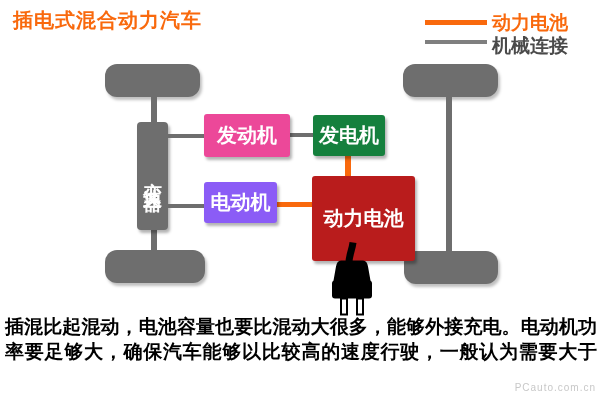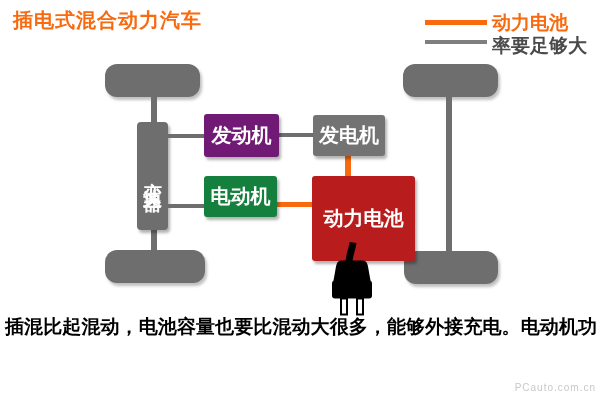--- a/index.html
+++ b/index.html
@@ -24,23 +24,23 @@
   .axle-left-top{left:151px;top:95px;width:6px;height:29px;}
   .axle-left-bottom{left:151px;top:228px;width:6px;height:24px;}
   .axle-right{left:446px;top:95px;width:6px;height:158px;}
 
   .gearbox{left:137px;top:122px;width:31px;height:108px;background:#6E6E6E;border-radius:4px;
     box-shadow:2px 3px 3px rgba(0,0,0,0.3);display:flex;align-items:center;justify-content:center;}
   .gearbox span{writing-mode:vertical-rl;text-orientation:upright;color:#fff;font-size:19px;font-weight:600;letter-spacing:6px;}
 
   .comp{border-radius:3px;box-shadow:2px 3px 3px rgba(0,0,0,0.3);display:flex;align-items:center;justify-content:center;
     color:#fff;font-size:20px;font-weight:bold;white-space:nowrap;}
-  .engine{left:204px;top:114px;width:75px;height:43px;background:#701a75;}
-  .generator{left:313px;top:115px;width:72px;height:41px;background:#737373;}
-  .motor{left:204px;top:176px;width:73px;height:41px;background:#15803d;}
+  .engine{left:204px;top:114px;width:86px;height:43px;background:#ec4899;}
+  .generator{left:313px;top:115px;width:72px;height:41px;background:#15803d;}
+  .motor{left:204px;top:182px;width:73px;height:41px;background:#8b5cf6;}
   .battery{left:312px;top:176px;width:103px;height:85px;background:#b91c1c;}
 
   .link-gray{background:#6E6E6E;}
   .link-orange{background:#F9690D;}
   .link-gb-engine{left:167px;top:134px;width:38px;height:4px;}
   .link-engine-gen{left:276px;top:133px;width:38px;height:4px;}
   .link-gb-motor{left:167px;top:204px;width:38px;height:4px;}
   .link-motor-batt{left:276px;top:202px;width:37px;height:5px;}
   .link-gen-batt{left:345px;top:155px;width:6px;height:23px;}
 
@@ -55,21 +55,21 @@
 <body>
 
 <div class="stage">
 
   <div class="abs page-title">插电式混合动力汽车</div>
 
   <div class="abs legend">
     <div class="abs legend-line-electric"></div>
     <div class="abs legend-label-electric">动力电池</div>
     <div class="abs legend-line-mech"></div>
-    <div class="abs legend-label-mech">率要足够大</div>
+    <div class="abs legend-label-mech">机械连接</div>
   </div>
 
   <div class="abs wheel wheel-fl"></div>
   <div class="abs wheel wheel-rl"></div>
   <div class="abs wheel wheel-fr"></div>
   <div class="abs wheel wheel-rr"></div>
 
   <div class="abs axle axle-left-top"></div>
   <div class="abs axle axle-left-bottom"></div>
   <div class="abs axle axle-right"></div>
@@ -102,15 +102,16 @@
     <path d="M17,18 q-4,0 -5,6 l-3,17 h38 l-3,-17 q-1,-6 -5,-6 z" fill="#000"></path>
     <rect x="8" y="38" width="40" height="18" rx="3" fill="#000"></rect>
     <rect x="17" y="56" width="6" height="16" fill="#fff" stroke="#000" stroke-width="2"></rect>
     <rect x="33" y="56" width="6" height="16" fill="#fff" stroke="#000" stroke-width="2"></rect>
   </svg>
 
   <div class="abs watermark">PCauto.com.cn</div>
 
   <div class="abs description">
     <div class="line">插混比起混动，电池容量也要比混动大很多，能够外接充电。电动机功</div>
+    <div class="line">率要足够大，确保汽车能够以比较高的速度行驶，一般认为需要大于</div>
   </div>
 
 </div>
 
 </body></html>

